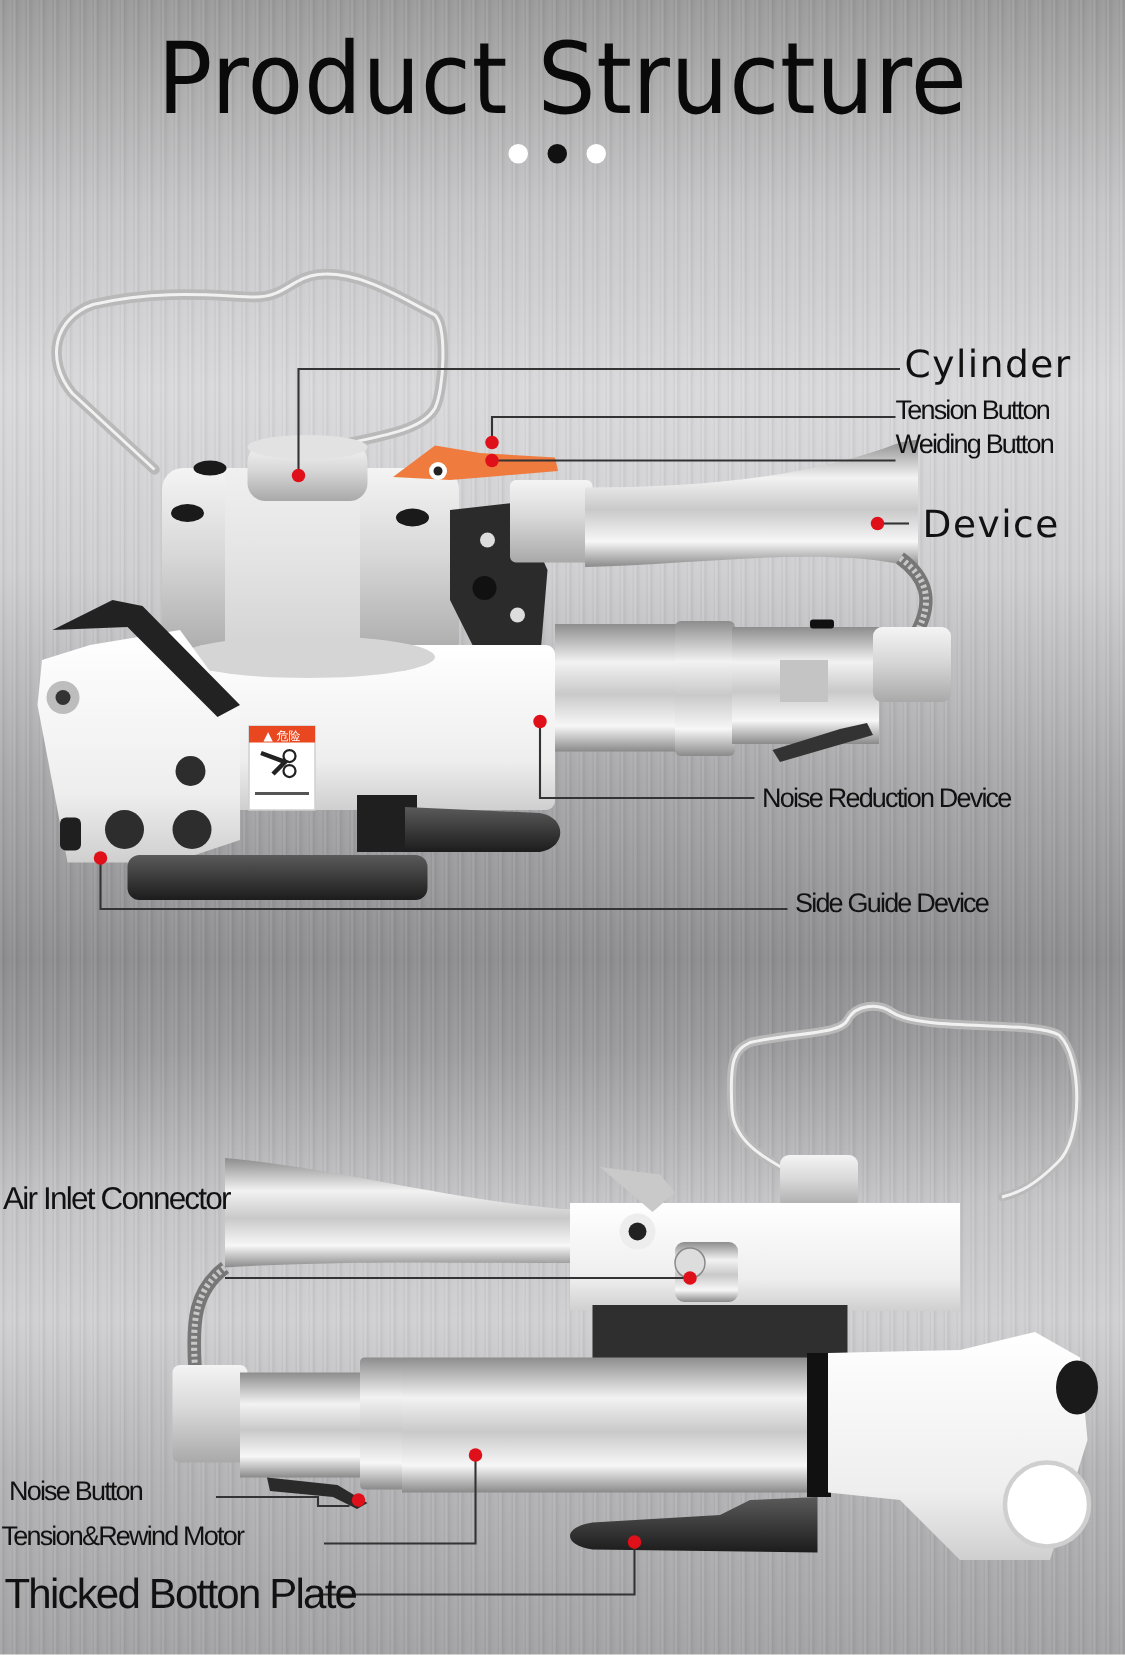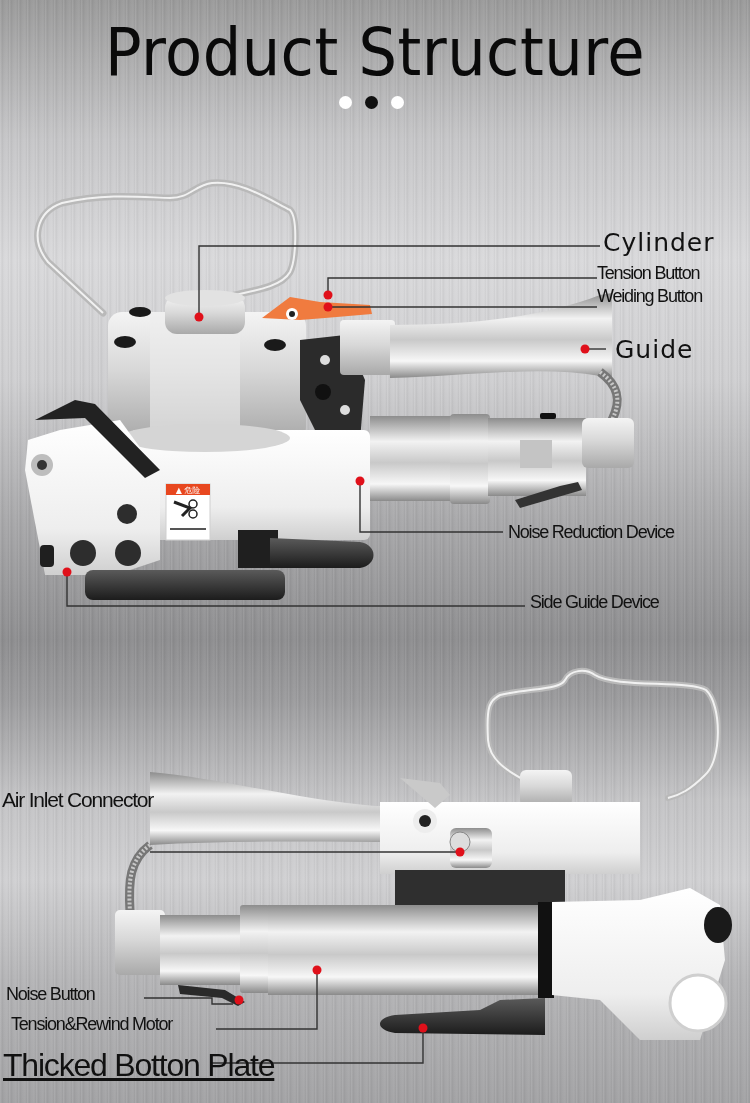--- a/index.html
+++ b/index.html
@@ -196,20 +196,20 @@
     <circle class="red" cx="460" cy="852" r="4.5"></circle>
     <circle class="red" cx="239" cy="1000" r="4.5"></circle>
     <circle class="red" cx="317" cy="970" r="4.5"></circle>
     <circle class="red" cx="423" cy="1028" r="4.5"></circle>
   </g>
 </svg>
 
 <div class="label lg" style="left:603px; top:228px;">Cylinder</div>
 <div class="label md" style="left:597px; top:263px;">Tension Button</div>
 <div class="label md" style="left:597px; top:286px;">Weiding Button</div>
-<div class="label lg" style="left:615px; top:335px;">Guide</div>
+<div class="label lg" style="left:615px; top:335px;">Device</div>
 <div class="label md" style="left:508px; top:522px;">Noise Reduction Device</div>
 <div class="label md" style="left:530px; top:592px;text-align:center;">Side Guide Device</div>
 
 <div class="label md" style="left:2px; top:788px; font-size:21px;">Air Inlet Connector</div>
 <div class="label md" style="left:6px; top:984px;">Noise Button</div>
-<div class="label md" style="left:11px; top:1014px;">Tension&amp;Rewind Motor</div>
-<div class="label md" style="left:3px; top:1047px; font-size:32px;text-decoration:underline;">Thicked Botton Plate</div>
+<div class="label md" style="left:1px; top:1014px;">Tension&amp;Rewind Motor</div>
+<div class="label md" style="left:3px; top:1047px; font-size:28px;">Thicked Botton Plate</div>
 
 </body></html>

